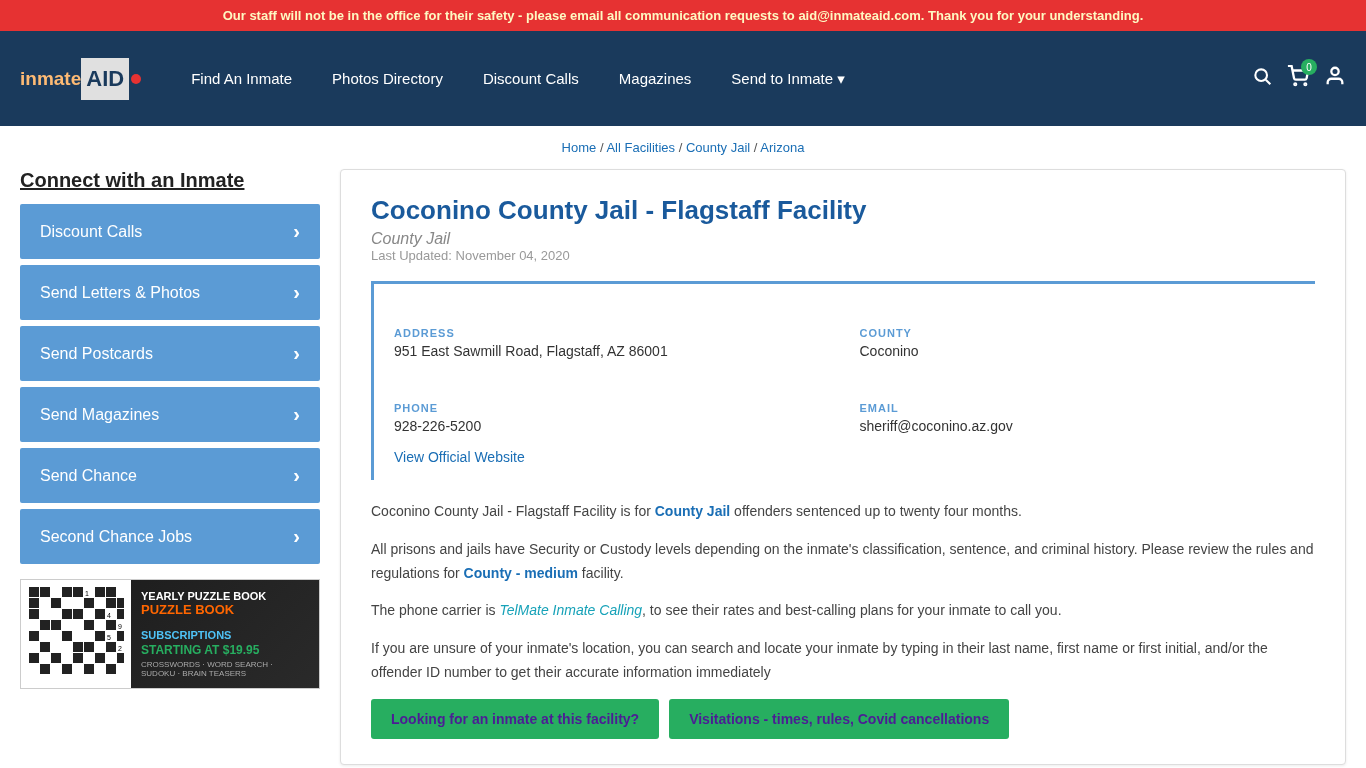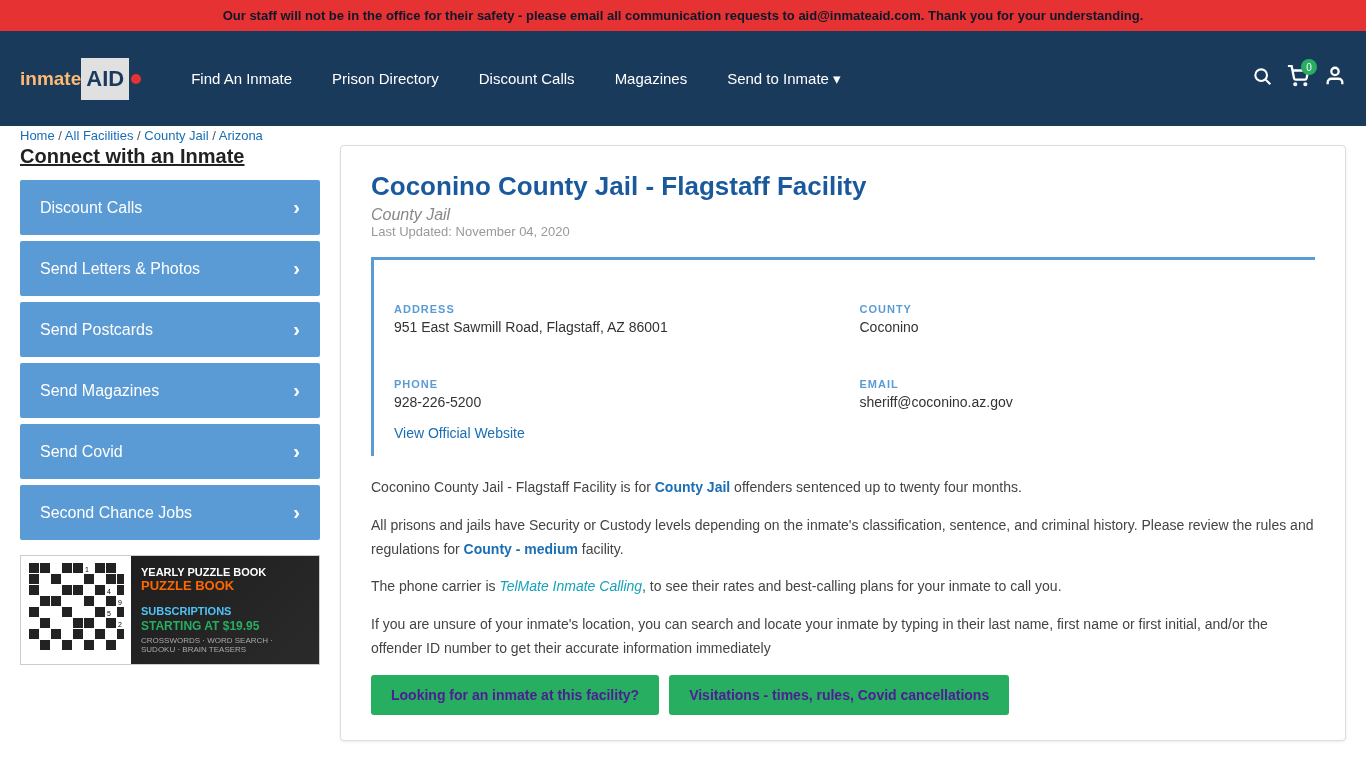--- a/index.html
+++ b/index.html
@@ -1,21 +1,21 @@
 <!DOCTYPE html>
 <html><head>
   <meta charset="utf-8">
   <style>
     * { margin: 0; padding: 0; box-sizing: border-box; }
     body { font-family: Arial, sans-serif; font-size: 14px; color: #333; background: #fff; width: 1366px; }
 
     
     .alert-banner {
       background: #e63232;
-      color: #0f172a;
+      color: #fef9c3;
       text-align: center;
       padding: 8px 16px;
       font-size: 13px;
       font-weight: bold;
       white-space: nowrap;
       overflow: hidden;
     }
 
     
     .header {
@@ -82,23 +82,24 @@
       width: 16px;
       height: 16px;
       font-size: 10px;
       display: flex;
       align-items: center;
       justify-content: center;
     }
 
     
     .breadcrumb {
-      padding: 2px 20px;
+      padding: 14px 20px;
       font-size: 13px;
       color: #555;
+      text-align: center;
     }
     .breadcrumb a { color: #1a6eb5; text-decoration: none; }
     .breadcrumb span { color: #555; }
 
     
     .main-layout {
       display: flex;
       padding: 0 20px 20px 20px;
       gap: 20px;
     }
@@ -249,21 +250,21 @@
 </div>
 
 <header class="header">
   <div class="logo-area">
     <span style="color:#fdba74; font-size:19px; font-weight:bold;">inmate</span>
     <span class="logo-aid">AID</span>
     <span class="logo-dot"></span>
   </div>
   <nav class="nav">
     <div class="nav-item">Find An Inmate</div>
-    <div class="nav-item">Prison Directory</div>
+    <div class="nav-item">Photos Directory</div>
     <div class="nav-item">Discount Calls</div>
     <div class="nav-item">Magazines</div>
     <div class="nav-item">Send to Inmate ▾</div>
   </nav>
   <div class="nav-icons">
     <div class="nav-icon">
       <svg width="20" height="20" viewBox="0 0 24 24" fill="none" stroke="#fff" stroke-width="2.5">
         <circle cx="11" cy="11" r="7"></circle>
         <line x1="16.5" y1="16.5" x2="22" y2="22"></line>
       </svg>
@@ -310,21 +311,21 @@
     </div>
     <div class="sidebar-btn">
       <span>Send Postcards</span>
       <span class="sidebar-chevron">›</span>
     </div>
     <div class="sidebar-btn">
       <span>Send Magazines</span>
       <span class="sidebar-chevron">›</span>
     </div>
     <div class="sidebar-btn">
-      <span>Send Covid</span>
+      <span>Send Chance</span>
       <span class="sidebar-chevron">›</span>
     </div>
     <div class="sidebar-btn">
       <span>Second Chance Jobs</span>
       <span class="sidebar-chevron">›</span>
     </div>
 
     <div class="sidebar-ad">
       <div class="sidebar-ad-inner">
 

